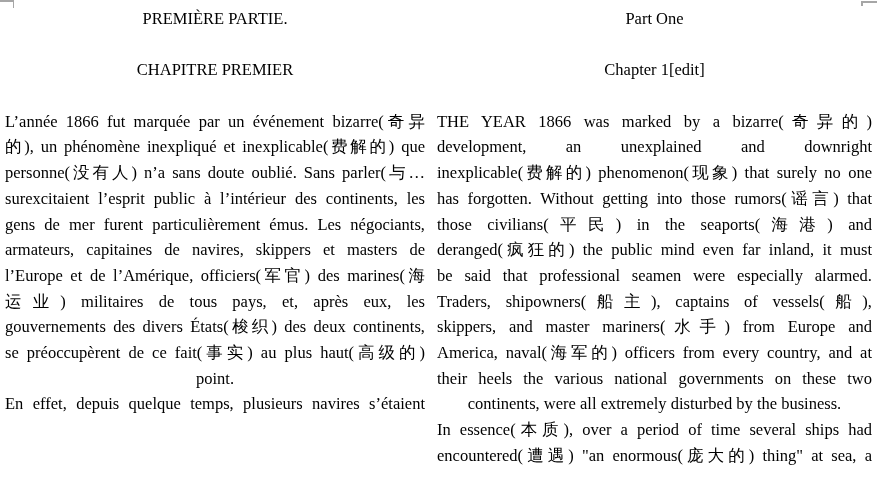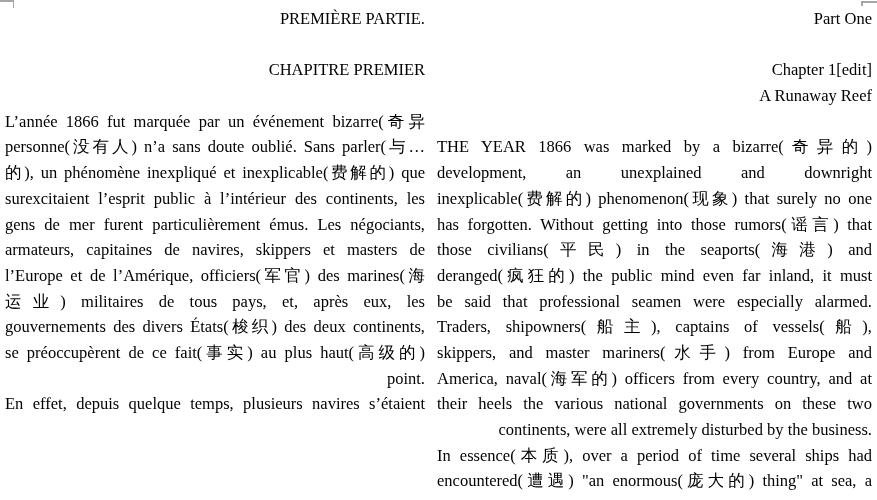--- a/index.html
+++ b/index.html
@@ -24,21 +24,21 @@
   }
   .col {
     flex: 0 0 auto;
   }
   .col.french  { width: 420px; }
   .col.english { width: 435px; }
   .line {
     height: 25.7px;
     line-height: 25.7px;
     overflow: hidden;
-    text-align: right;
+    text-align: center;
     white-space: normal;
   }
   .line.j {
     text-align: justify;
     text-align-last: justify;
   }
   .crop-mark { position: absolute; }
   .crop-mark .bar { position: absolute; }
   
   .crop-mark.tl { left: 0; top: 0; width: 14px; height: 9px; }
@@ -64,38 +64,37 @@
   </div>
 
   <div class="columns">
     <div class="col french">
 
     <div class="line">PREMIÈRE PARTIE.</div>
         <div class="line"></div>
         <div class="line">CHAPITRE PREMIER</div>
         <div class="line"></div>
         <div class="line j">L’année 1866 fut marquée par un événement bizarre(奇异</div>
+        <div class="line j">的), un phénomène inexpliqué et inexplicable(费解的) que</div>
         <div class="line j">personne(没有人) n’a sans doute oublié. Sans parler(与…</div>
-        <div class="line j">的), un phénomène inexpliqué et inexplicable(费解的) que</div>
         <div class="line j">surexcitaient l’esprit public à l’intérieur des continents, les</div>
         <div class="line j">gens de mer furent particulièrement émus. Les négociants,</div>
         <div class="line j">armateurs, capitaines de navires, skippers et masters de</div>
         <div class="line j">l’Europe et de l’Amérique, officiers(军官) des marines(海</div>
         <div class="line j">运业) militaires de tous pays, et, après eux, les</div>
         <div class="line j">gouvernements des divers États(梭织) des deux continents,</div>
         <div class="line j">se préoccupèrent de ce fait(事实) au plus haut(高级的)</div>
         <div class="line">point.</div>
         <div class="line j">En effet, depuis quelque temps, plusieurs navires s’étaient</div>
       </div>
     <div class="col english">
 
     <div class="line">Part One</div>
         <div class="line"></div>
         <div class="line">Chapter 1[edit]</div>
-        <div class="line">A Runaway Reef</div>
         <div class="line"></div>
         <div class="line j">THE YEAR 1866 was marked by a bizarre(奇异的)</div>
         <div class="line j">development, an unexplained and downright</div>
         <div class="line j">inexplicable(费解的) phenomenon(现象) that surely no one</div>
         <div class="line j">has forgotten. Without getting into those rumors(谣言) that</div>
         <div class="line j">those civilians(平民) in the seaports(海港) and</div>
         <div class="line j">deranged(疯狂的) the public mind even far inland, it must</div>
         <div class="line j">be said that professional seamen were especially alarmed.</div>
         <div class="line j">Traders, shipowners(船主), captains of vessels(船),</div>
         <div class="line j">skippers, and master mariners(水手) from Europe and</div>

